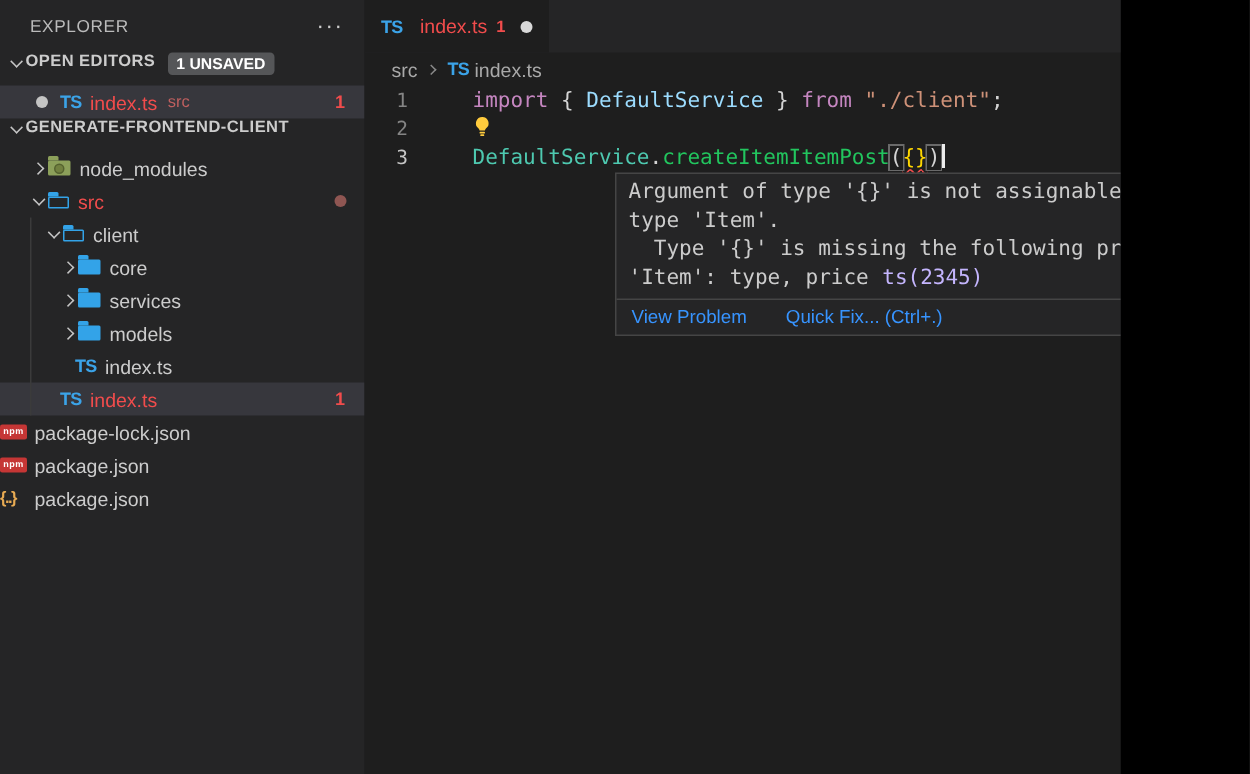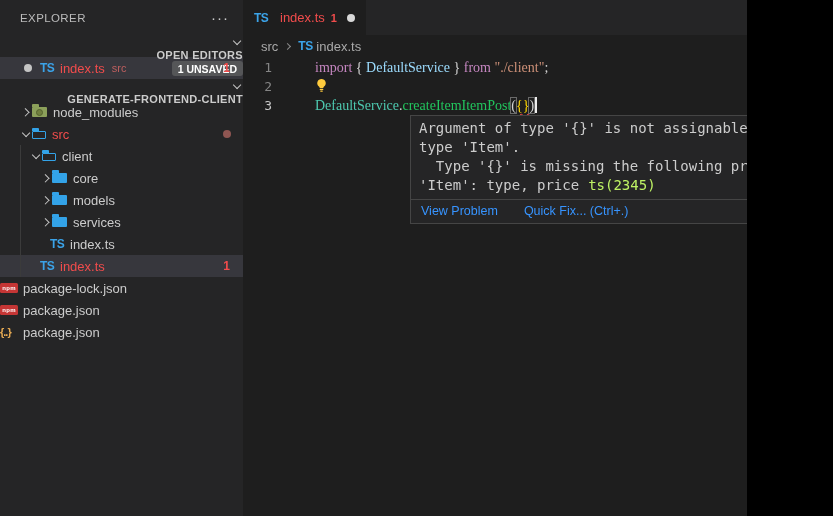--- a/index.html
+++ b/index.html
@@ -7,21 +7,21 @@
   #app{
     position:relative; width:747px; height:516px; overflow:hidden;
     background:#1E1E1E; font-family:"Liberation Sans",sans-serif;
     color:#CCCCCC; -webkit-font-smoothing:antialiased;
   }
   
   #sidebar{ position:absolute; left:0; top:0; width:243px; height:516px; background:#252526; }
   .sb-head{ height:35px; display:flex; align-items:center; padding:0 14px 0 20px; }
   .sb-title{ flex:1; font-size:11.5px; letter-spacing:.4px; color:#BBBBBB; }
   .sb-more{ color:#CCCCCC; font-size:15px; letter-spacing:1px; cursor:pointer; line-height:10px; }
-  .sec-hd{ height:22px; display:flex; align-items:flex-end; padding-left:3px; cursor:pointer;flex-direction:column; }
+  .sec-hd{ height:22px; display:flex; align-items:flex-start; padding-left:3px; cursor:pointer; }
   .sec-lbl{ font-size:11px; font-weight:bold; color:#CCCCCC; letter-spacing:.3px; }
   .badge-unsaved{ margin-left:8px; background:#555658; color:#FFFFFF; font-size:10.5px; font-weight:600;
     padding:1.5px 6px; border-radius:3px; }
   
   .tw{ width:14px; height:14px; flex:none; display:flex; align-items:center; justify-content:center; }
   .tw::before{ content:""; width:5px; height:5px;
     border-right:1.4px solid #C5C5C5; border-bottom:1.4px solid #C5C5C5;
     transform:rotate(-45deg) translateY(0.5px); }
   .tw.exp::before{ transform:rotate(45deg) translateY(-1.5px); }
   
@@ -62,37 +62,37 @@
   .tab .dirtydot{ margin:0 0 0 4px; background:#D8D8D8; }
   .crumbs{ height:22px; display:flex; align-items:center; padding-left:18px; font-size:13px; color:#A9A9A9; }
   .crumb-sep{ width:12px; height:12px; display:flex; align-items:center; justify-content:center; margin:0 3px; }
   .crumb-sep::before{ content:""; width:4px; height:4px; border-right:1.2px solid #8A8A8A;
     border-bottom:1.2px solid #8A8A8A; transform:rotate(-45deg); }
   .crumbs .tsic{ width:18px; margin-left:2px; }
   .code{ margin-top:1px; font-family:"DejaVu Sans Mono",monospace; font-size:14px; line-height:19px; }
   .cline{ display:flex; height:19px; cursor:text; }
   .ln{ width:29px; flex:none; text-align:right; color:#858585; font-size:13px; line-height:19px; }
   .ln.act{ color:#C6C6C6; }
-  .lc{ padding-left:43px; white-space:pre;font-family:Liberation Serif, serif; }
+  .lc{ padding-left:43px; white-space:pre; }
   .lc span{ white-space:pre; }
   .tk-kw{ color:#C586C0; } .tk-pn{ color:#D4D4D4; } .tk-var{ color:#9CDCFE; }
   .tk-str{ color:#CE9178; } .tk-cls{ color:#4EC9B0; } .tk-fn{ color:#22c55e; }
   .tk-br{ color:#FFD700; }
   .box{ box-shadow:0 0 0 1px #6A6A6A; }
   .sqg{ text-decoration:underline; text-decoration-style:wavy; text-decoration-color:#F14C4C;
     text-decoration-thickness:1px; text-underline-offset:3px; }
   .cursor{ display:inline-block; width:2px; height:16px; background:#ECECEC; vertical-align:-3px; margin-left:1px; }
   .bulb{ display:inline-block; vertical-align:-2px; }
   
   .hover{ position:absolute; left:167px; top:115px; width:520px; background:#252526;
     border:1px solid #454545; z-index:5; }
   .hv-body{ padding:3px 8px 4px; font-family:"DejaVu Sans Mono",monospace; font-size:14px;
     line-height:19px; color:#CCCCCC; overflow:hidden; }
   .hv-line{ white-space:pre; }
-  .hv-code{ color:#bef264; margin-left:9px; }
+  .hv-code{ color:#c4b5fd; margin-left:9px; }
   .hv-foot{ border-top:1px solid #454545; padding:4px 10px 5px; display:flex; gap:26px; font-size:12.5px; }
   .hv-link{ color:#3794FF; cursor:pointer; }
 </style>
 </head>
 <body>
 
 <div id="app">
 
   <aside id="sidebar">
     <div class="sb-head">
@@ -143,27 +143,27 @@
 
       <div class="row d3">
         <span class="tw"></span>
         <span class="fo closed"></span>
         <span class="lbl">core</span>
       </div>
 
       <div class="row d3">
         <span class="tw"></span>
         <span class="fo closed"></span>
+        <span class="lbl">services</span>
+      </div>
+
+      <div class="row d3">
+        <span class="tw"></span>
+        <span class="fo closed"></span>
         <span class="lbl">models</span>
-      </div>
-
-      <div class="row d3">
-        <span class="tw"></span>
-        <span class="fo closed"></span>
-        <span class="lbl">services</span>
       </div>
 
       <div class="row f3">
         <span class="tsic">TS</span>
         <span class="lbl">index.ts</span>
       </div>
 
       <div class="row f2 sel err">
         <span class="tsic">TS</span>
         <span class="lbl">index.ts</span>

